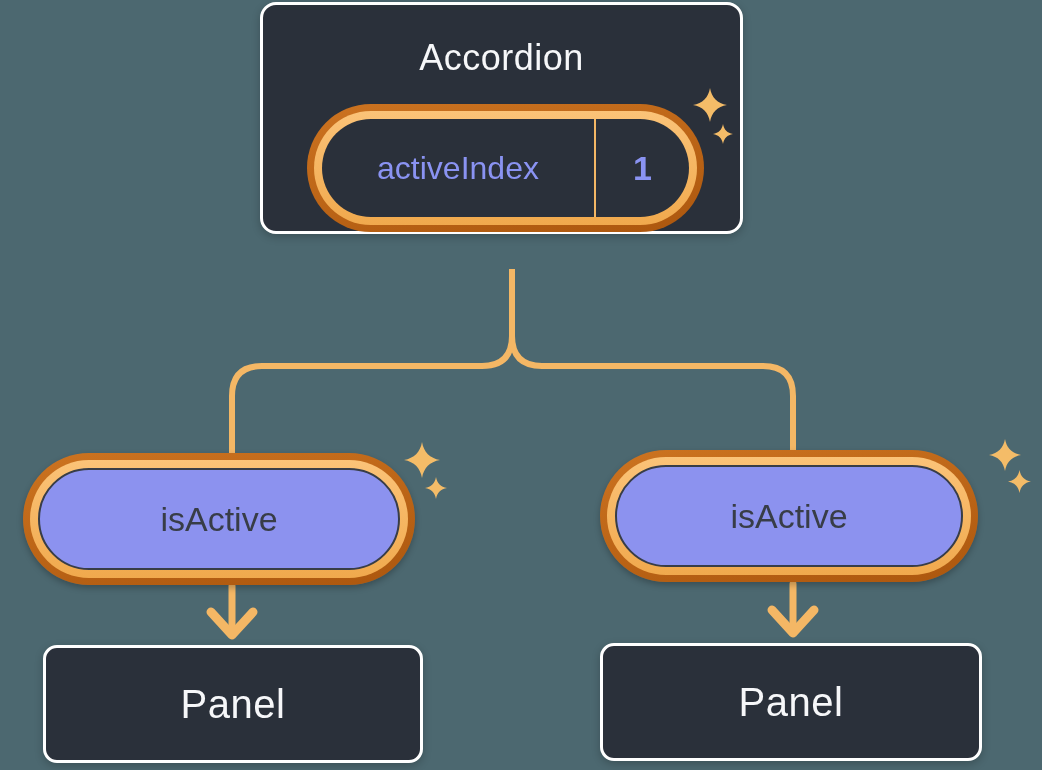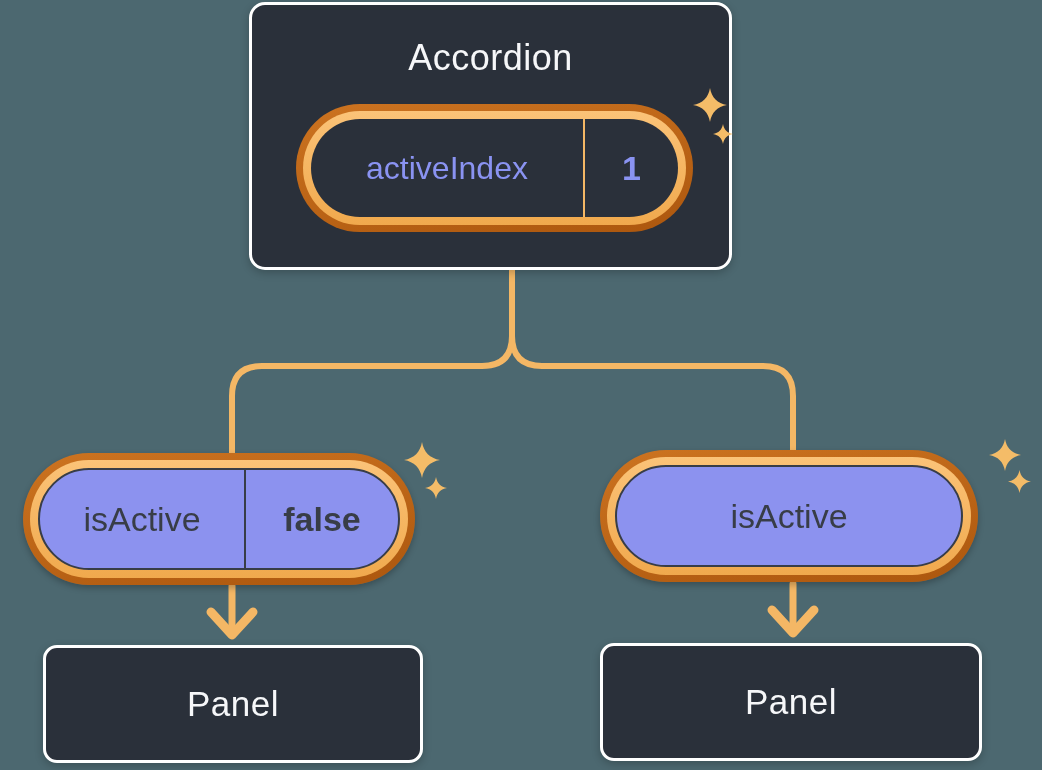--- a/index.html
+++ b/index.html
@@ -17,21 +17,21 @@
     position:absolute;background:var(--card);
     border:3px solid var(--card-border);border-radius:16px;
     box-sizing:border-box;box-shadow:0 3px 8px rgba(0,0,0,.22);
   }
   .node-title{
     position:absolute;left:0;right:0;text-align:center;
     color:var(--title-text);font-size:36px;font-weight:500;letter-spacing:.5px;
   }
   .panel-label{
     position:absolute;inset:0;display:flex;align-items:center;justify-content:center;
-    color:var(--title-text);font-size:35px;font-weight:500;letter-spacing:.5px;
+    color:var(--title-text);font-size:40px;font-weight:500;letter-spacing:.5px;
   }
   .pill-outer{
     position:absolute;box-sizing:border-box;border-radius:999px;padding:7px;
     background:linear-gradient(170deg,var(--ring-dark-1),var(--ring-dark-2));
     box-shadow:0 3px 6px rgba(0,0,0,.25);
   }
   .pill-mid{
     width:100%;height:100%;box-sizing:border-box;border-radius:999px;padding:8px;
     background:linear-gradient(180deg,var(--ring-light-1),var(--ring-light-2));
   }
@@ -64,21 +64,21 @@
       <path d="M793 452 L793 396 Q793 366 763 366 L542 366 Q512 366 512 336 L512 269"></path>
     </g>
     <g stroke="var(--line)" fill="none" stroke-linecap="round" stroke-linejoin="round">
       <path stroke-width="7" d="M232 586 L232 628"></path>
       <path stroke-width="9" d="M211 612 L232 635 L253 612"></path>
       <path stroke-width="7" d="M793 584 L793 626"></path>
       <path stroke-width="9" d="M772 610 L793 633 L814 610"></path>
     </g>
   </svg>
 
-  <div class="node-box" style="left:249px;top:2px;width:483px;height:268px;">
+  <div class="node-box" style="left:260px;top:2px;width:483px;height:232px;">
     <div class="node-title" style="top:32px;">Accordion</div>
     <div class="pill-outer" style="left:44px;top:99px;width:397px;height:128px;box-shadow:none;">
       <div class="pill-mid">
         <div class="pill-body dark">
           <div class="pill-cell cell-label" style="font-size:32px;">activeIndex</div>
           <div class="pill-cell cell-value" style="width:93px;font-size:34px;">1</div>
         </div>
       </div>
     </div>
   </div>
@@ -87,21 +87,20 @@
     <path d="M12 0C13.2 6.8 17.2 10.8 24 12C17.2 13.2 13.2 17.2 12 24C10.8 17.2 6.8 13.2 0 12C6.8 10.8 10.8 6.8 12 0Z"></path>
   </svg>
   <svg class="sparkle" style="left:713px;top:124px;" width="20" height="20" viewBox="0 0 24 24">
     <path d="M12 0C13.2 6.8 17.2 10.8 24 12C17.2 13.2 13.2 17.2 12 24C10.8 17.2 6.8 13.2 0 12C6.8 10.8 10.8 6.8 12 0Z"></path>
   </svg>
 
   <div class="pill-outer" style="left:23px;top:453px;width:392px;height:132px;">
     <div class="pill-mid">
       <div class="pill-body purple">
         <div class="pill-cell cell-label">isActive</div>
-        <div class="pill-cell cell-value" style="width:152px;">false</div>
       </div>
     </div>
   </div>
   <svg class="sparkle" style="left:404px;top:442px;" width="36" height="36" viewBox="0 0 24 24">
     <path d="M12 0C13.2 6.8 17.2 10.8 24 12C17.2 13.2 13.2 17.2 12 24C10.8 17.2 6.8 13.2 0 12C6.8 10.8 10.8 6.8 12 0Z"></path>
   </svg>
   <svg class="sparkle" style="left:425px;top:477px;" width="22" height="22" viewBox="0 0 24 24">
     <path d="M12 0C13.2 6.8 17.2 10.8 24 12C17.2 13.2 13.2 17.2 12 24C10.8 17.2 6.8 13.2 0 12C6.8 10.8 10.8 6.8 12 0Z"></path>
   </svg>
 

